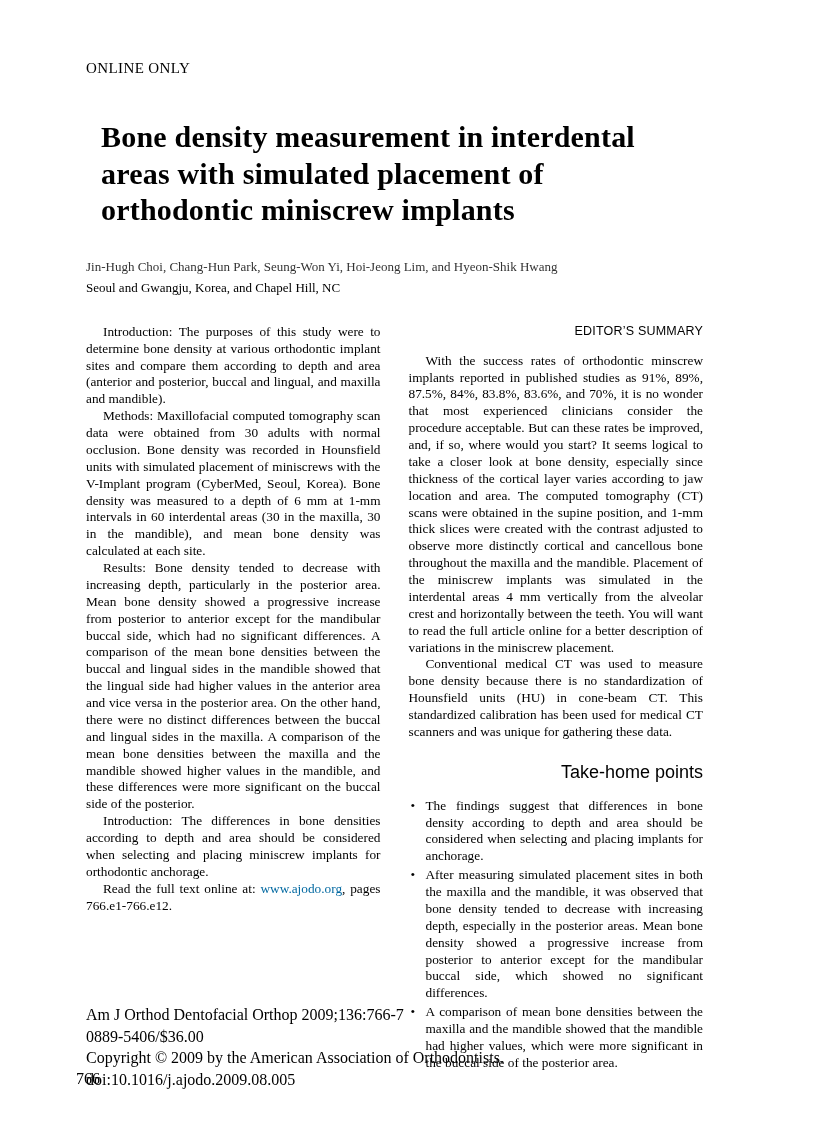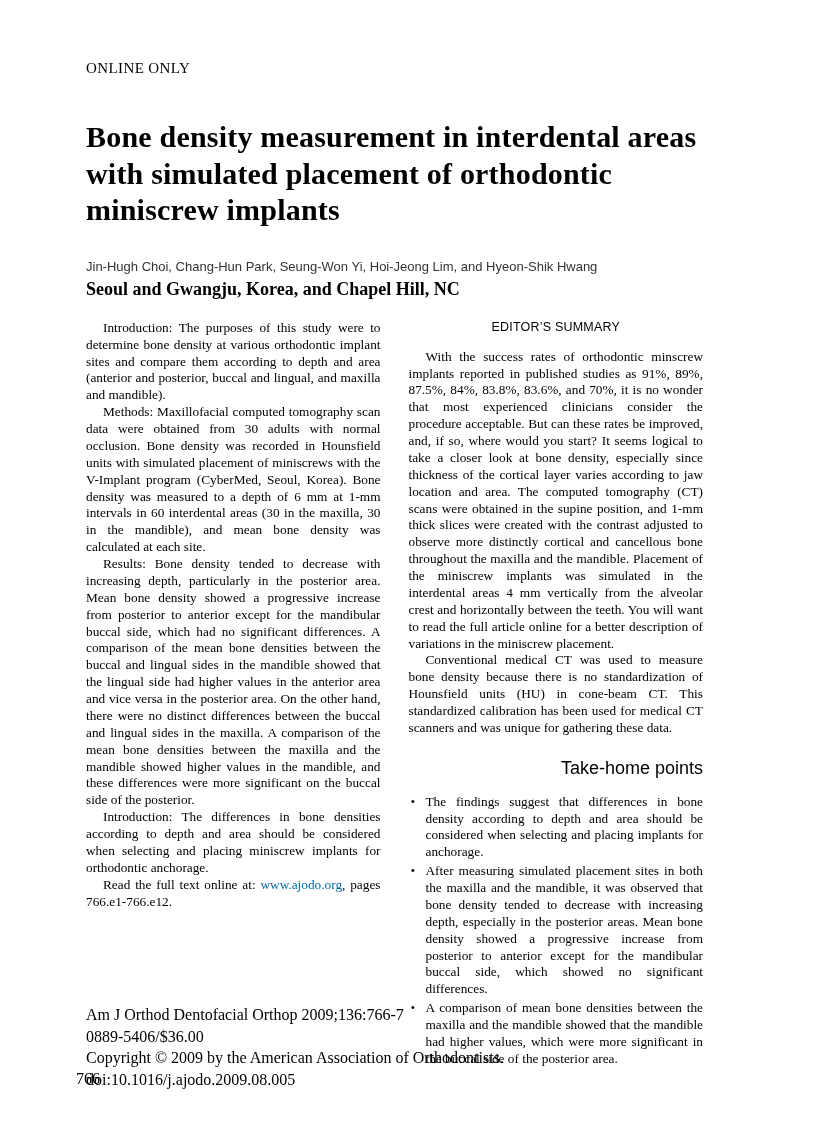--- a/index.html
+++ b/index.html
@@ -17,63 +17,63 @@
     width: 790px; height: 1122px;
     background: #ffffff;
     padding: 60px 87px 0 86px;
     overflow: hidden;
   }
   .online-only {
     font-size: 15px;
     letter-spacing: 0.4px;
   }
   .title {
-    margin: 42px 0 0 0;
+    margin: 42px 0 0 15px;
     font-size: 30px;
     line-height: 1.22;
     font-weight: bold;
     letter-spacing: 0.2px;
     max-width: 655px;
   }
   .authors {
     margin-top: 30px;
-    font-family: Liberation Sans, sans-serif;
+    font-family: Liberation Serif, serif;
     font-size: 13px;
     color: #333;
   }
   .affiliation {
     margin-top: 5px;
-    font-size: 18px;
-    font-weight: bold;
+    font-size: 13px;
+    font-weight: normal;
   }
   .columns {
     display: flex;
     gap: 28px;
-    margin-top: 20px;
+    margin-top: 28px;
   }
   .col {
     width: 321px;
     font-size: 13.3px;
     line-height: 1.27;
     text-align: justify;
   }
   .para {
     margin: 0;
     text-indent: 17px;
   }
   .link {
     text-decoration: none;
     cursor: pointer;
   }
   .summary-heading {
     font-family: "Liberation Sans", sans-serif;
     font-size: 12.5px;
     letter-spacing: 0.2px;
     margin-bottom: 13px;
-    text-align: center;
+    text-align: right;
   }
   .takehome-heading {
     font-family: "Liberation Sans", sans-serif;
     font-size: 18px;
     margin: 20px 0 14px 0;
     text-align: right;
   }
   .bullets {
     list-style: none;
     margin: 0;

